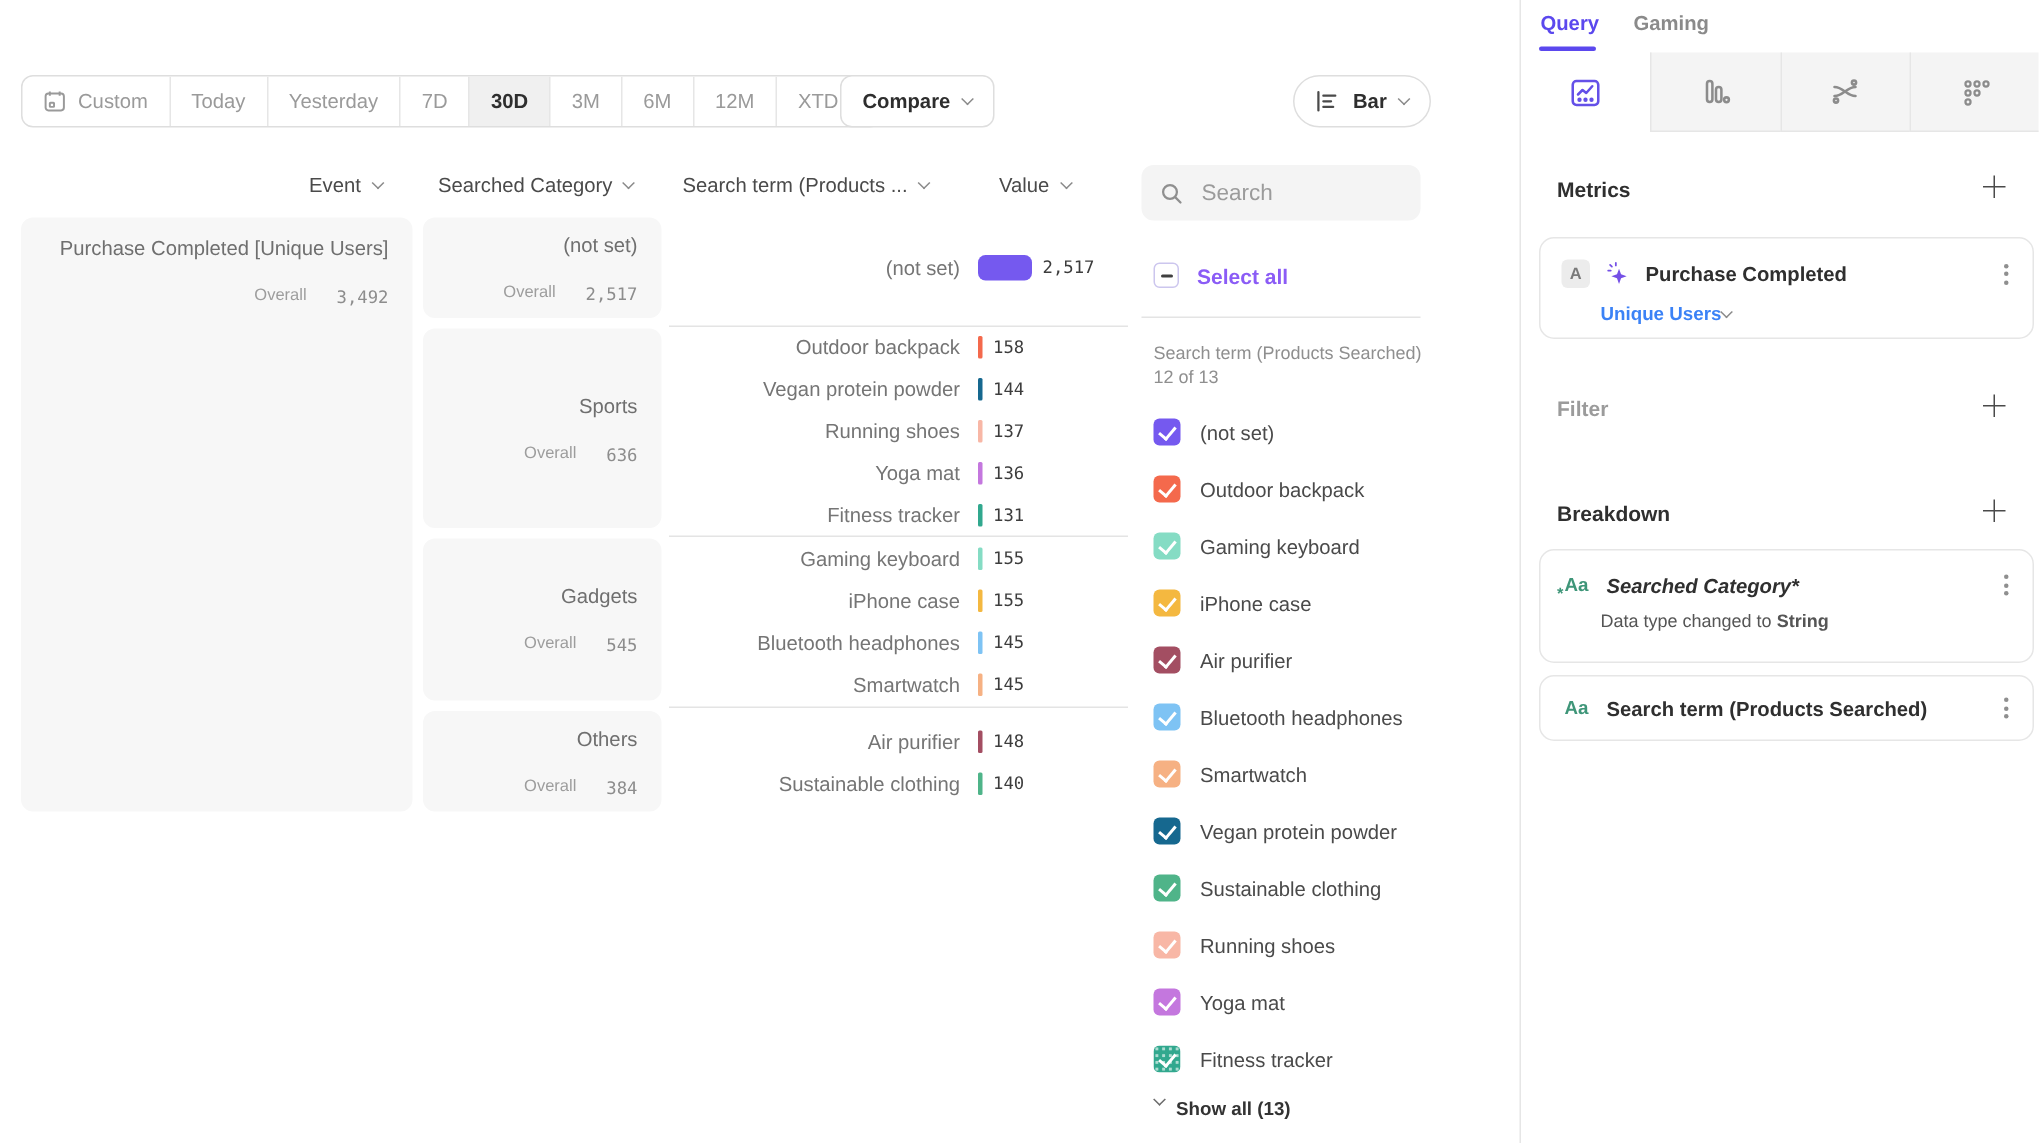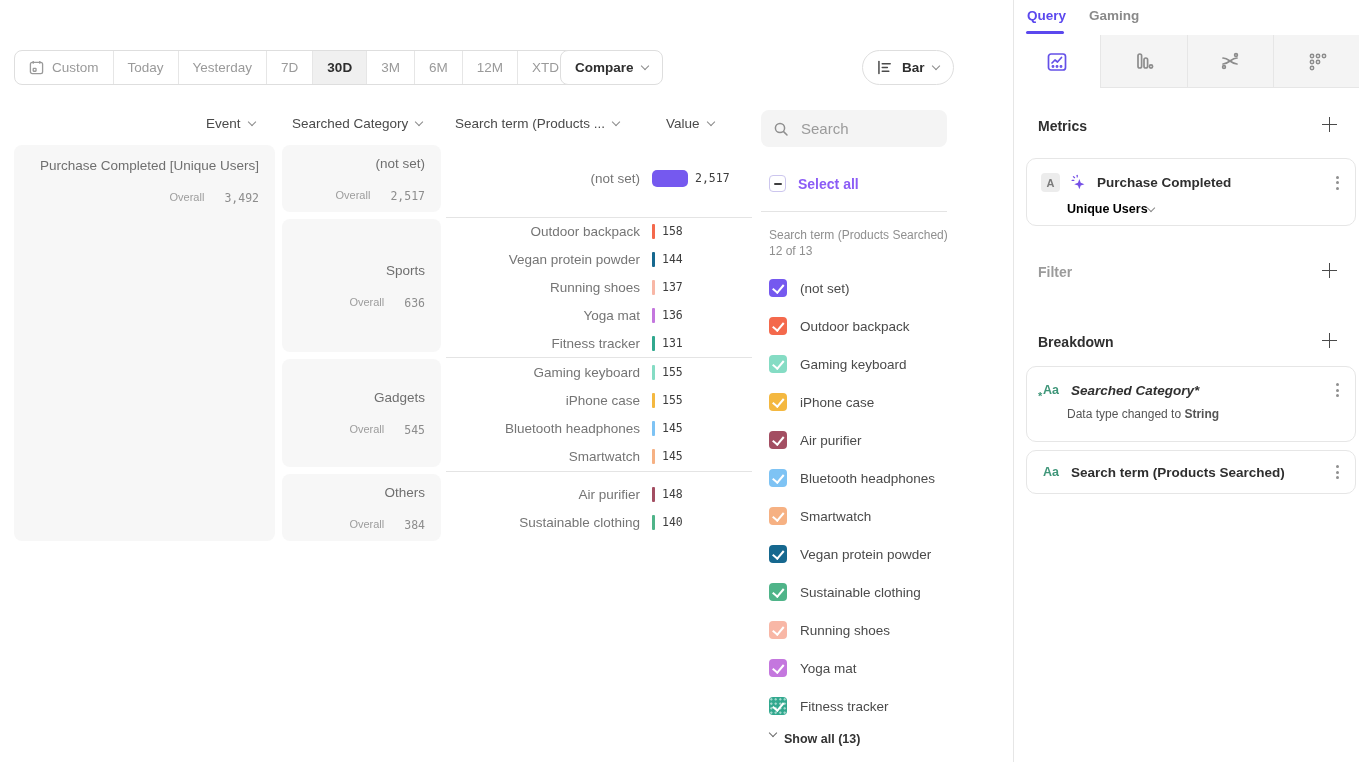--- a/index.html
+++ b/index.html
@@ -117,21 +117,21 @@
 
   .card { position:absolute; left:12px; width:330px; background:#fff; border:1px solid #e6e6e6; border-radius:10px; }
   .card-row { display:flex; align-items:center; gap:10px; padding:14px 14px 0 14px; }
   .card-row.single { padding:0 14px; height:100%; }
   .badge-a { width:19px; height:19px; border-radius:4px; background:#ececec; color:#7a7a7a;
     font-size:11px; font-weight:bold; display:flex; align-items:center; justify-content:center; flex:none; }
   .card-title { font-size:13.5px; font-weight:600; color:#2f2f2f; flex:1; }
   .card-title.italic { font-style:italic; }
   .kebab { display:inline-flex; flex-direction:column; gap:2.5px; padding:2px; cursor:pointer; flex:none; }
   .kebab i { width:3px; height:3px; border-radius:50%; background:#8f8f8f; }
-  .card-sub { margin:10px 0 0 40px; padding-bottom:12px; font-size:12.5px; font-weight:600; color:#000000;
+  .card-sub { margin:10px 0 0 40px; padding-bottom:12px; font-size:12.5px; font-weight:600; color:#3b82f6;
     display:flex; align-items:center; gap:0; cursor:pointer; }
   .card-note { margin:8px 0 0 40px; font-size:12px; color:#555; }
   .card-note b { font-weight:bold; }
   .aa-ico { position:relative; width:20px; height:16px; flex:none; color:#3f9679; font-size:12.5px; font-weight:bold;
     display:flex; align-items:center; justify-content:center; }
   .aa-ico .ast { position:absolute; left:-3px; bottom:-4px; font-size:11px; }
   svg { display:block; }
 </style>
 </head>
 <body>

